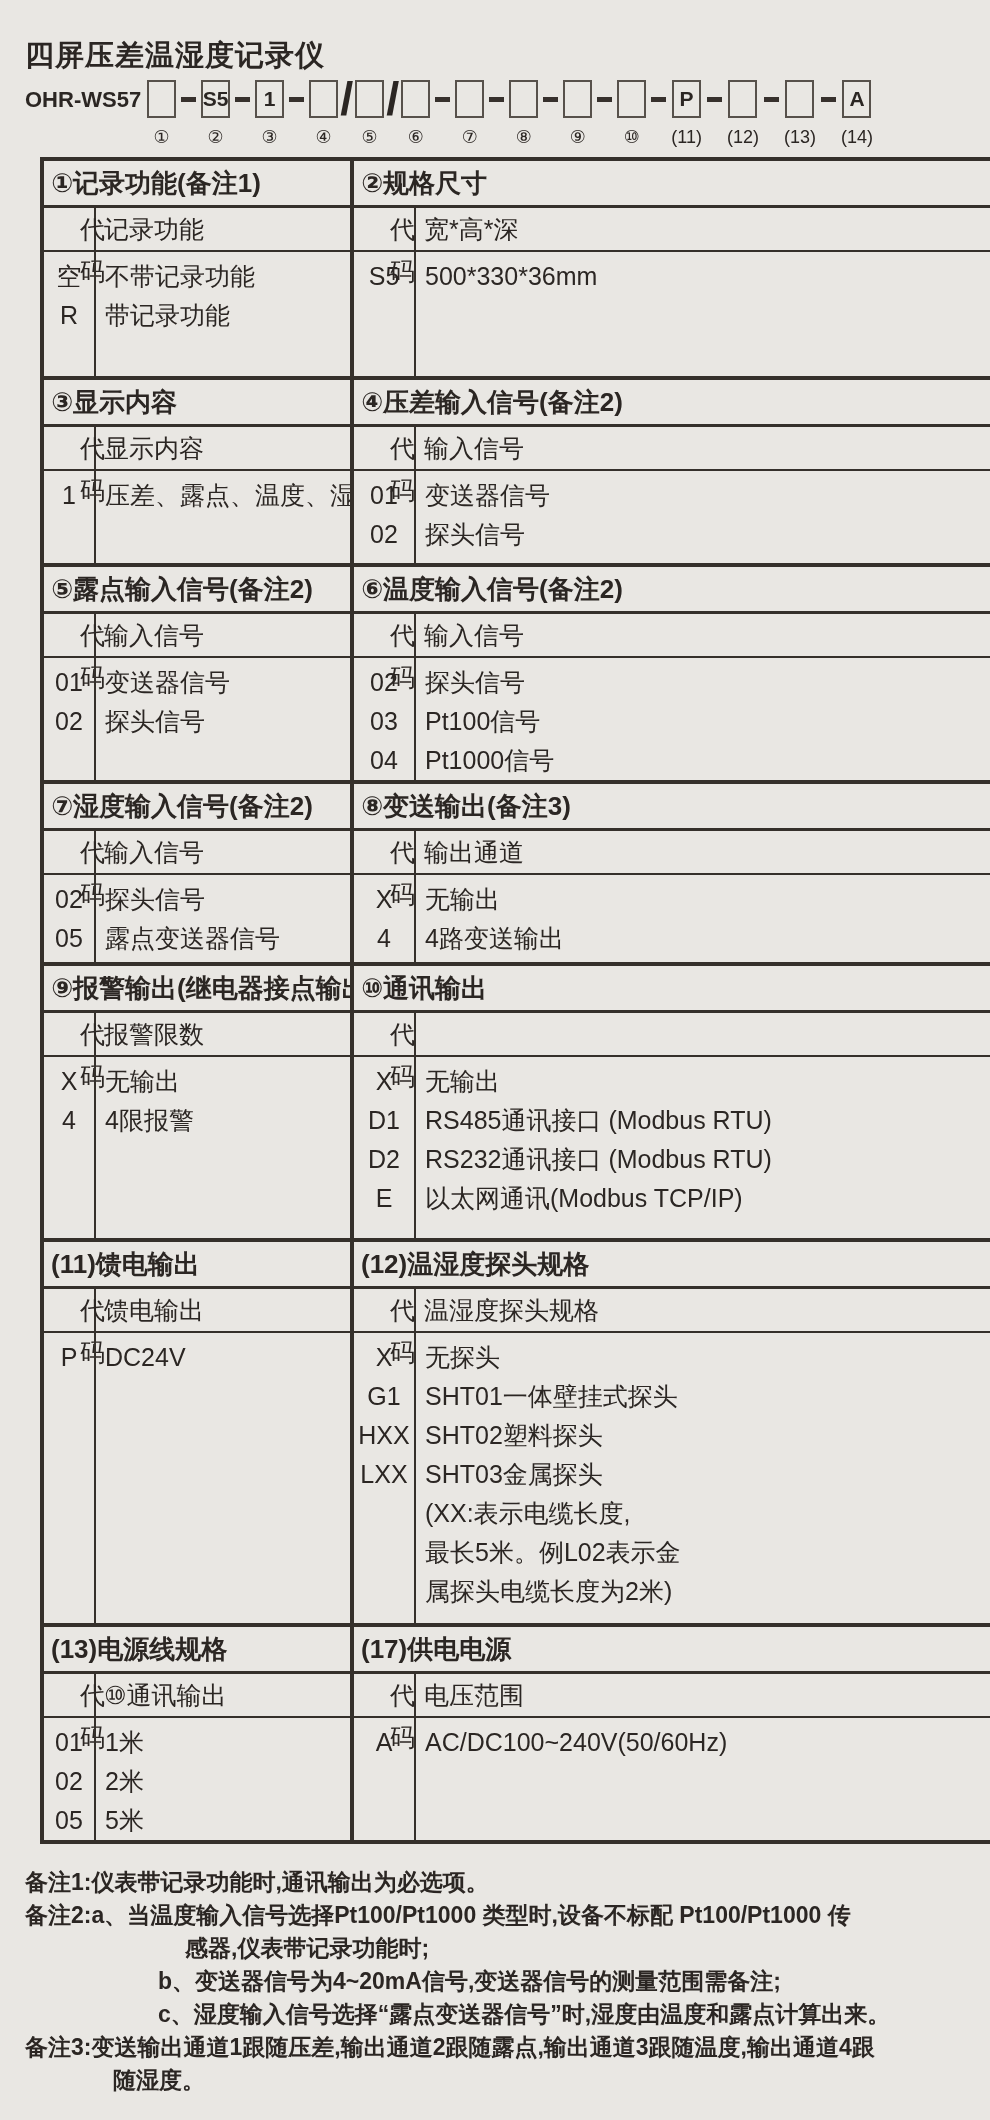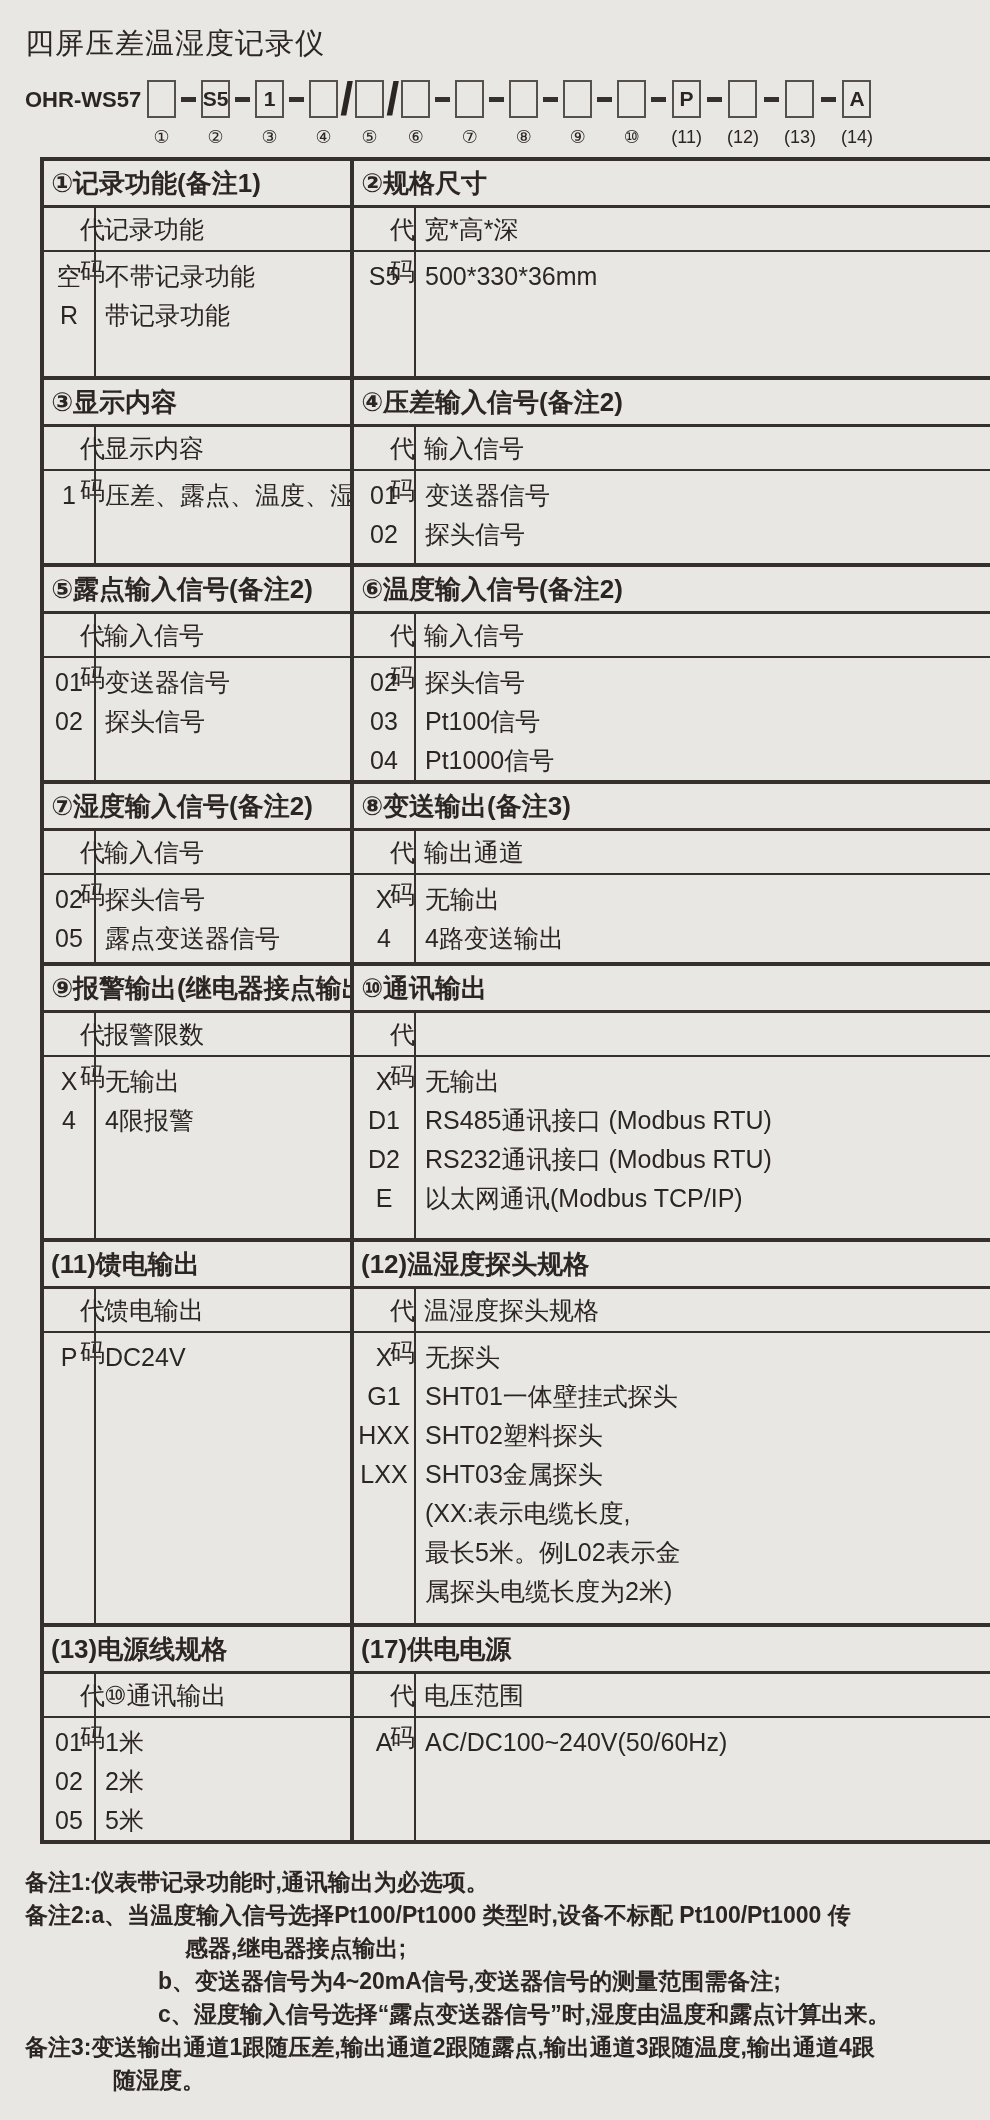--- a/index.html
+++ b/index.html
@@ -5,22 +5,22 @@
   * { margin:0; padding:0; box-sizing:border-box; }
   html,body { width:990px; height:2120px; }
   body {
     background:#e9e7e3;
     font-family:"Liberation Sans","DejaVu Sans",sans-serif;
     color:#2b2623;
     position:relative;
     overflow:hidden;
   }
   .title {
-    position:absolute; left:25px; top:24px;
-    font-size:29px; font-weight:normal; letter-spacing:1px;
+    position:absolute; left:25px; top:36px;
+    font-size:29px; font-weight:bold; letter-spacing:1px;
     white-space:nowrap;
   }
   
   .code-area {
     position:absolute; left:25px; top:80px;
     display:flex; align-items:flex-start; white-space:nowrap;
   }
   .prefix {
     font-size:22px; font-weight:bold; line-height:40px;
     margin-right:6px; letter-spacing:0;
@@ -441,18 +441,18 @@
             <div class="cell desc-cell">AC/DC100~240V(50/60Hz)</div>
           </div>
         </div>
       </div>
     </div>
   </div>
 
 <div class="notes" id="notes">
     <div class="note-line">备注1:仪表带记录功能时,通讯输出为必选项。</div>
     <div class="note-line">备注2:a、当温度输入信号选择Pt100/Pt1000 类型时,设备不标配 Pt100/Pt1000 传</div>
-    <div class="note-line ind-2">感器,继电器接点输出;</div>
+    <div class="note-line ind-2">感器,仪表带记录功能时;</div>
     <div class="note-line ind-1">b、变送器信号为4~20mA信号,变送器信号的测量范围需备注;</div>
     <div class="note-line ind-1">c、湿度输入信号选择“露点变送器信号”时,湿度由温度和露点计算出来。</div>
     <div class="note-line">备注3:变送输出通道1跟随压差,输出通道2跟随露点,输出通道3跟随温度,输出通道4跟</div>
     <div class="note-line ind-3">随湿度。</div>
   </div>
 
 </body></html>

